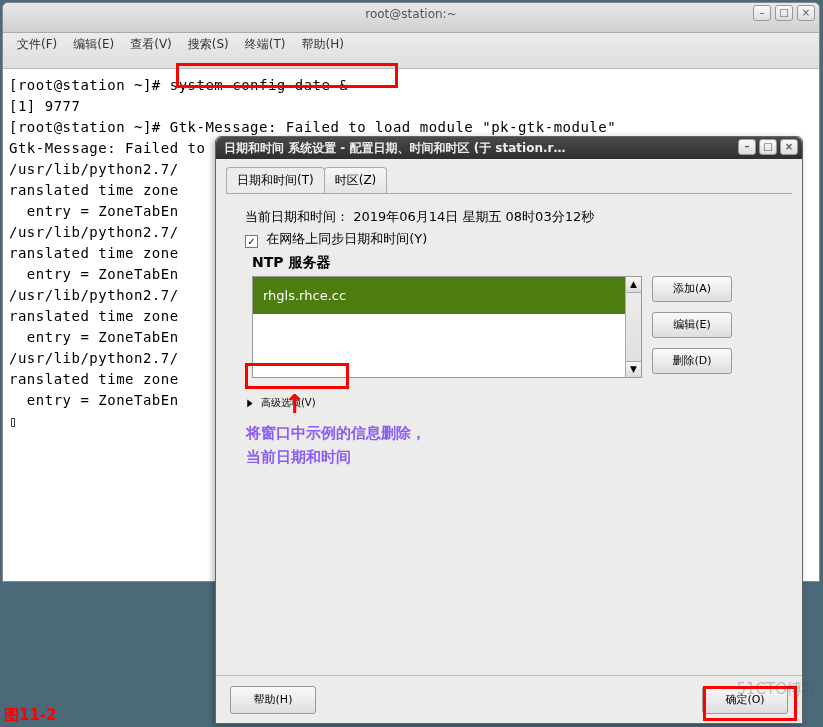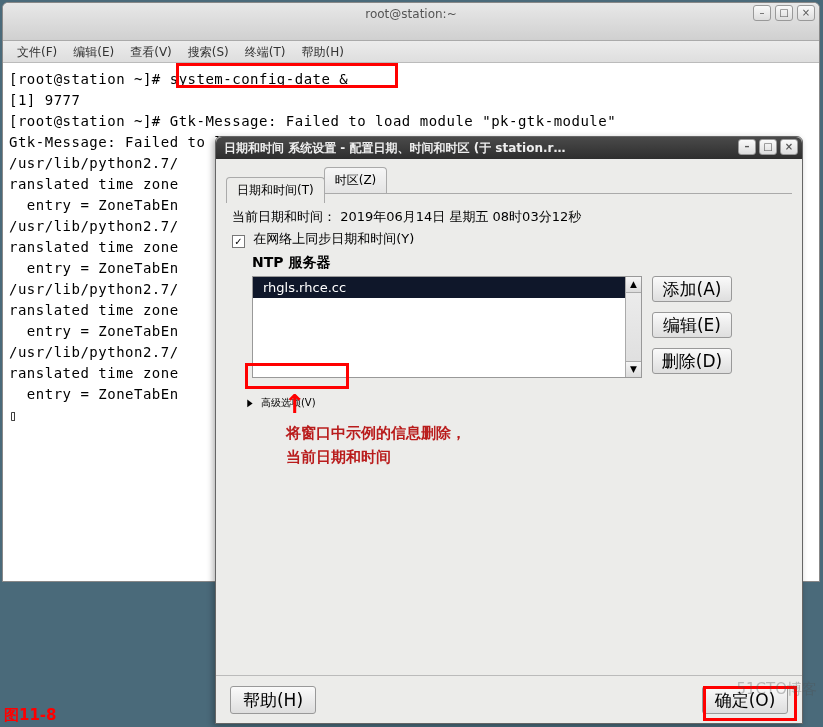--- a/index.html
+++ b/index.html
@@ -14,21 +14,21 @@
 }
 .terminal-window {
   position: absolute;
   top: 2px; left: 2px;
   width: 818px; height: 580px;
   background: #fff;
   border: 1px solid #888;
   border-radius: 6px 6px 0 0;
 }
 .titlebar {
-  height: 38px;
+  height: 30px;
   background: linear-gradient(#e8e8e8, #d0d0d0);
   border-bottom: 1px solid #aaa;
   border-radius: 6px 6px 0 0;
   position: relative;
   text-align: center;
   line-height: 22px;
   color: #555;
   font-size: 12px;
 }
 .titlebar .wc {
@@ -38,21 +38,21 @@
 .wbtn {
   width: 18px; height: 16px;
   background: linear-gradient(#fafafa,#ddd);
   border: 1px solid #999;
   border-radius: 3px;
   font-size: 10px;
   text-align: center; line-height: 14px;
   color: #555;
 }
 .menubar {
-  height: 22px;
+  height: 36px;
   background: linear-gradient(#ececec,#dedede);
   border-bottom: 1px solid #bbb;
   display: flex;
   padding-left: 6px;
 }
 .menubar span {
   padding: 3px 8px;
   color: #333;
 }
 .term-body {
@@ -95,41 +95,41 @@
 .tabs { display: flex; border-bottom: 1px solid #aaa; }
 .tab {
   padding: 4px 10px;
   border: 1px solid #aaa;
   border-bottom: none;
   background: linear-gradient(#f6f6f6,#e4e4e4);
   border-radius: 4px 4px 0 0;
   margin-right: -1px;
   font-size: 12px;
 }
-.tab.active { background: #ececea; position: relative; top: 10px; }
+.tab.active { background: #ececea; position: relative; top: 0; }
 .content { padding: 10px 6px; }
-.row { margin: 4px 0; font-size: 13px; }
+.row { margin: 4px 13px; font-size: 13px; }
 .chk { display: inline-block; width: 13px; height: 13px;
   border: 1px solid #777; background:#fff;
   text-align:center; line-height:11px; font-size:10px; margin-right:4px; vertical-align:-2px;}
 .desc { margin: 14px 0 4px 14px; font-size: 13px; line-height: 18px; }
 .ntp-section { margin: 6px 10px 0 20px; }
 .ntp-label { font-weight: bold; font-size: 14px; margin-bottom: 4px; }
 .ntp-row { display: flex; gap: 10px; }
 .listwrap {
   display:flex;
   border: 1px solid #999;
   width: 390px; height: 102px;
   background: #fff;
 }
 .listbox { flex:1; }
 .list-item {
-  background: #0f172a;
+  background: #4d7c0f;
   color: #fff;
-  padding: 3px 10px;
+  padding: 11px 10px;
   font-size: 13px;
 }
 .scroll {
   width: 16px;
   background: linear-gradient(#eee,#ddd);
   border-left: 1px solid #aaa;
   position: relative;
 }
 .scroll .sbtn {
   height: 16px; width:15px;
@@ -140,44 +140,43 @@
 }
 .scroll .sbtn.bot { position:absolute; bottom:0; border-top:1px solid #aaa; border-bottom:none;}
 .btns { display: flex; flex-direction: column; gap: 10px; }
 .btn {
   width: 80px; height: 26px;
   background: linear-gradient(#fafafa,#dedede);
   border: 1px solid #999;
   border-radius: 3px;
   text-align: center;
   line-height: 24px;
-  font-size: 17px;
+  font-size: 11px;
 }
 .adv { margin: 18px 0 0 14px; font-size: 10px; }
 .adv .tri { display:inline-block; transform: scale(0.7,1); margin-right: 4px; }
 .dlg-footer {
   position: absolute;
   bottom: 0; left: 0; right: 0;
   height: 48px;
   border-top: 1px solid #bbb;
   background: #ececea;
   display: flex;
   align-items: center;
   padding: 0 14px;
 }
 .dlg-footer .btn { width: 86px; height: 28px; line-height:26px; }
 .dlg-footer .spacer { flex: 1; }
 
 .annotation {
   position: absolute;
-  color: #b91c1c;
+  color: #8b5cf6;
   font-weight: bold;
   font-size: 15px;
   line-height: 24px;
-  margin-left: 40px;
 }
 .arrow {
   position: absolute;
   color: #f00;
   font-size: 26px;
   font-weight: bold;
 }
 .hl-server {
   position: absolute;
   border: 3px solid #f00;
@@ -302,14 +301,14 @@
 
   <div class="hl-server"></div>
   <div class="hl-ok"></div>
   <div class="arrow" style="top:252px; left:68px;">↑</div>
   <div class="annotation" style="top:284px; left:30px;">
     <span>将窗口中示例的信息删除，</span><br>
     <span>当前日期和时间</span>
   </div>
 </div>
 
-<div class="figlabel">图11-8</div>
+<div class="figlabel">图11-2</div>
 <div class="watermark">51CTO博客</div>
 
 </body></html>

